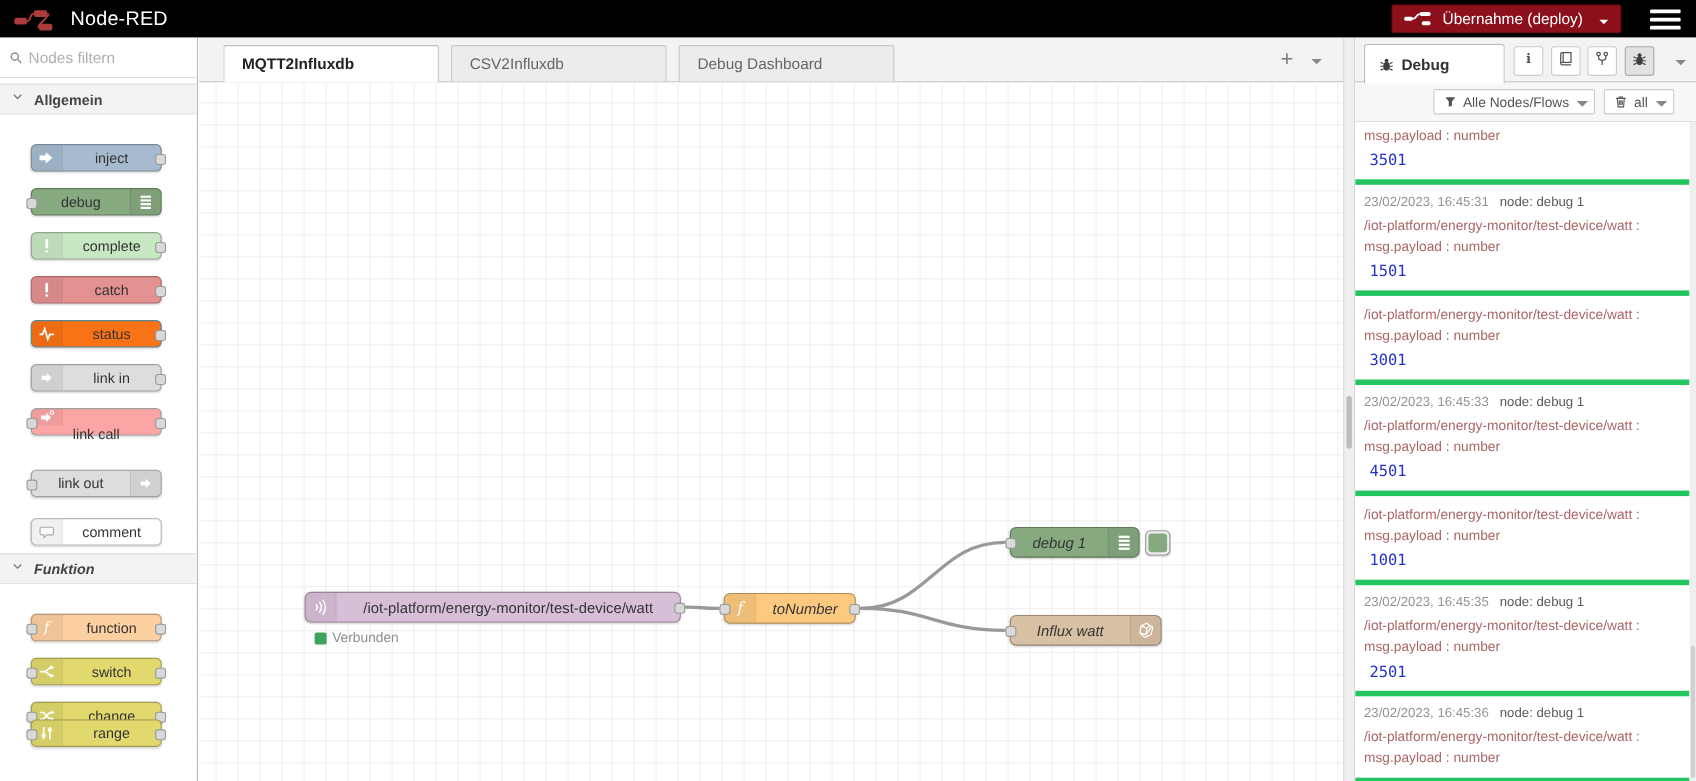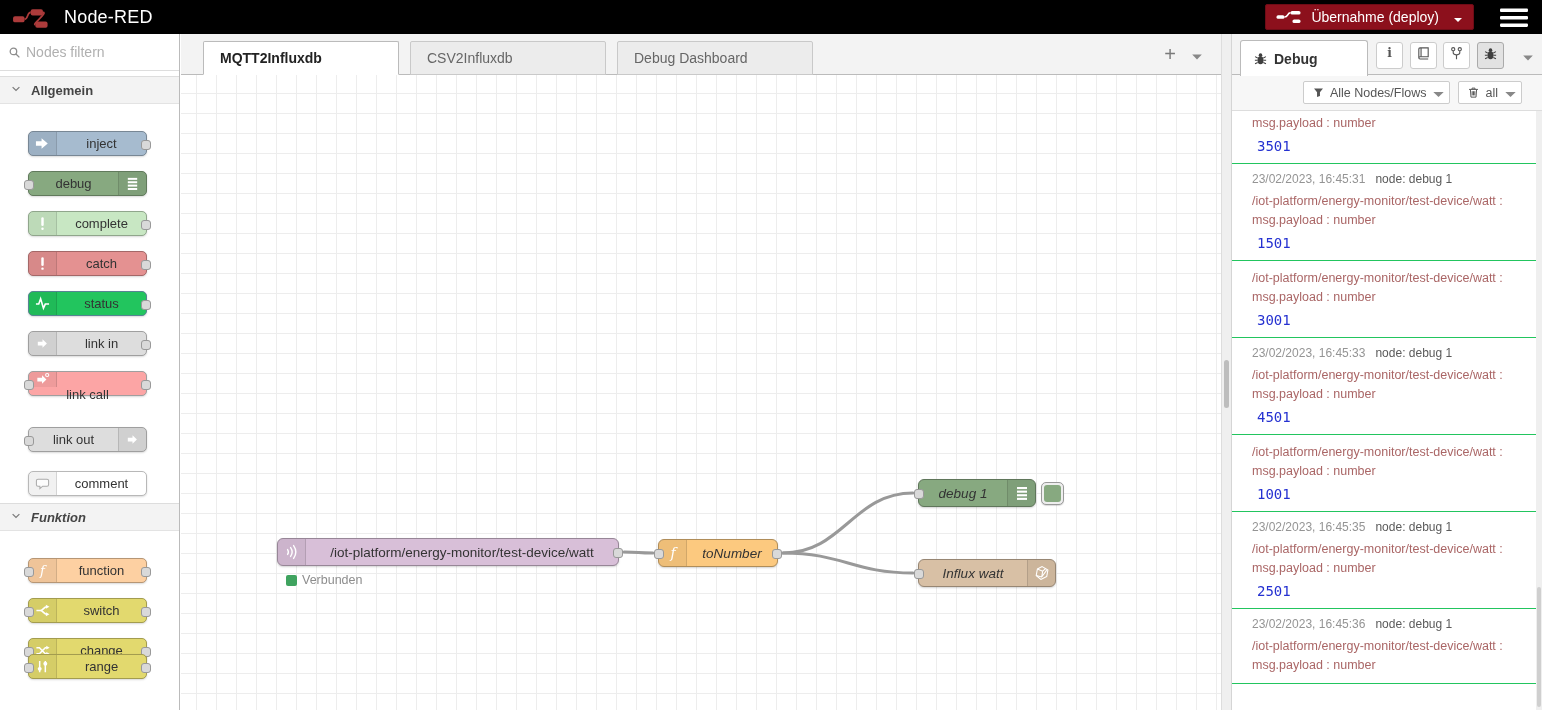--- a/index.html
+++ b/index.html
@@ -71,21 +71,21 @@
   .sb-btn svg { width:15px; height:15px; }
   .sb-btn.active { background:#e2e2e2; border-color:#aaa; }
   .sb-caret { position:absolute; top:16px; width:12px; height:12px; cursor:pointer; }
 
   .filter-row { position:absolute; top:41px; left:0; right:0; height:36px; background:#f7f7f7; border-bottom:1px solid #ddd; display:flex; align-items:center; justify-content:flex-end; gap:8px; padding-right:20px; }
   .filter-btn { height:23px; background:#fff; border:1px solid #ccc; border-radius:2px; display:flex; align-items:center; padding:0 8px; font-size:12.5px; color:#555; cursor:pointer; white-space:nowrap; }
   .filter-btn svg { width:13px; height:13px; margin-right:5px; }
   .filter-btn .fcaret { width:9px; height:9px; margin-left:6px; }
 
   .messages { position:absolute; top:77px; bottom:0; left:0; width:304px; overflow:hidden; background:#fff; }
-  .msg { padding:8px 8px 8px 20px; border-bottom:1px solid #22c55e; }
+  .msg { padding:8px 8px 8px 8px; border-bottom:5px solid #22c55e; }
   .msg.partial { padding-top:3px; }
   .msg .meta { font-size:12px; color:#949494; margin-bottom:4px; height:16px; }
   .msg .meta .source { color:#5a5a5a; margin-left:10px; }
   .msg .topic, .msg .payload { font-size:12.5px; color:#aa6666; line-height:1.55; height:19px; }
   .msg .value { font-family:"DejaVu Sans Mono", monospace; font-size:14px; color:#2531d1; margin-top:5px; padding-left:5px; height:17px; }
   .debug-scroll { position:absolute; top:77px; right:0; bottom:0; width:6px; background:#efefef; }
   .debug-scroll .thumb { position:absolute; left:1px; width:4px; bottom:3px; height:120px; background:#cfcfcf; border-radius:2px; }
 </style>
 </head>
 <body>
@@ -187,21 +187,21 @@
         <div class="pal-node" style="top: 217px; background: rgb(228, 145, 145); border-color: rgb(164, 104, 104);">
           <span class="nicon side-left">
             <svg viewBox="0 0 16 16">
               <rect x="6.7" y="1.4" width="2.6" height="9.2" rx="1.3" fill="#fff"></rect>
               <rect x="6.7" y="12.2" width="2.6" height="2.6" rx="1.3" fill="#fff"></rect>
             </svg>
           </span>
           <span class="nlabel">catch</span>
           <span class="port" style="top: 7.5px; right: -5px;"></span>
         </div>
-        <div class="pal-node" style="top: 257px; background: #22c55e; border-color: rgb(87, 132, 147);">
+        <div class="pal-node" style="top: 257px; background: #f97316; border-color: rgb(87, 132, 147);">
           <span class="nicon side-left">
             <svg viewBox="0 0 16 16">
               <path d="M1 8.6h3L6 3l3 10 2-4.4h4" stroke="#fff" stroke-width="1.7" fill="none"></path>
             </svg>
           </span>
           <span class="nlabel">status</span>
           <span class="port" style="top: 7.5px; right: -5px;"></span>
         </div>
         <div class="pal-node" style="top: 297px; background: rgb(221, 221, 221); border-color: rgb(159, 159, 159);">
           <span class="nicon side-left">

